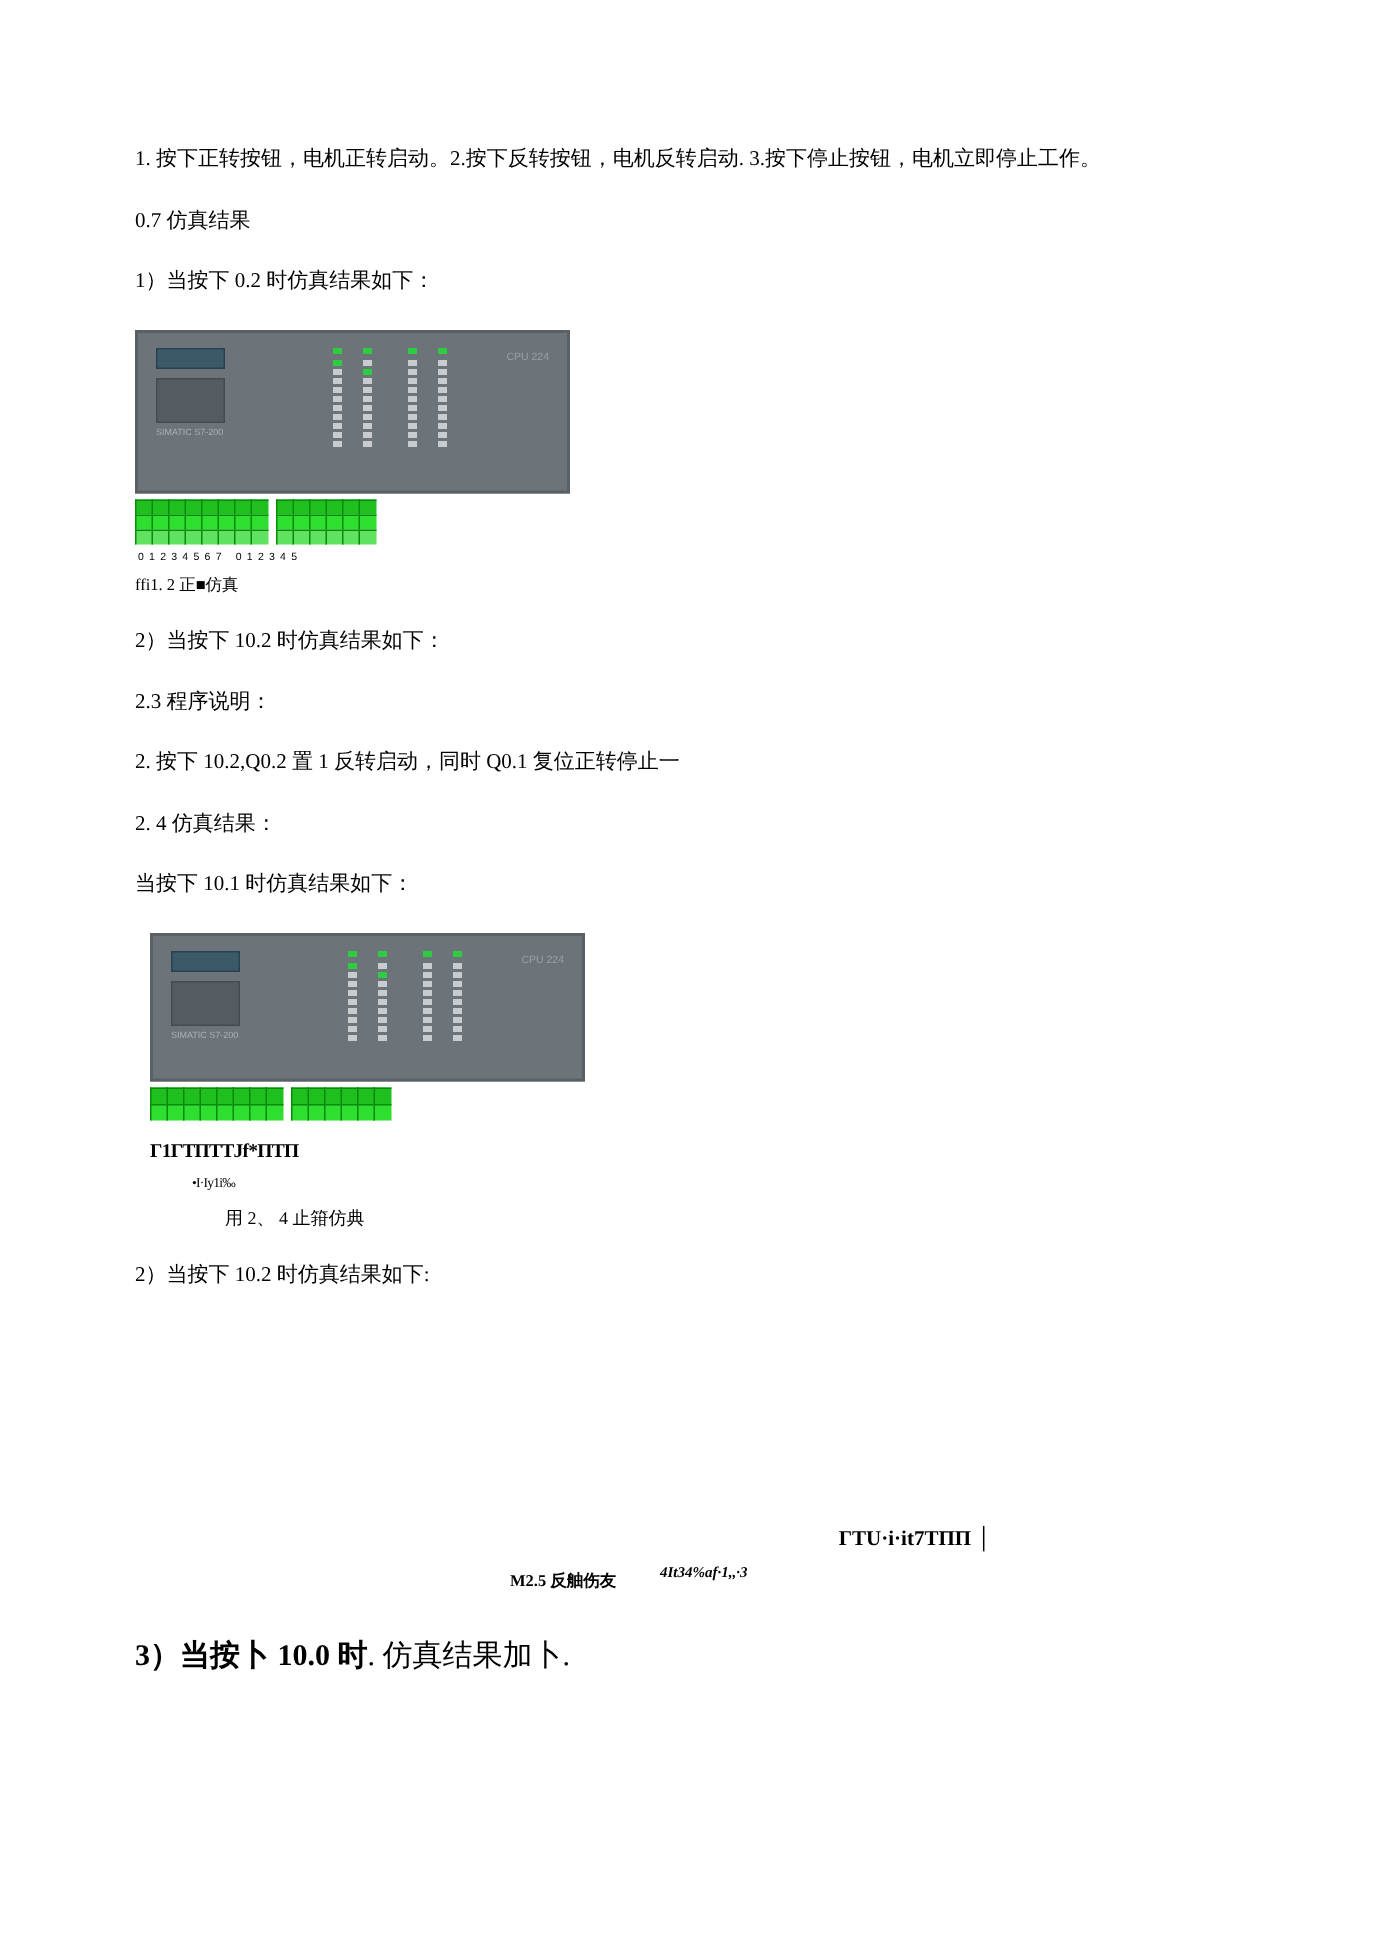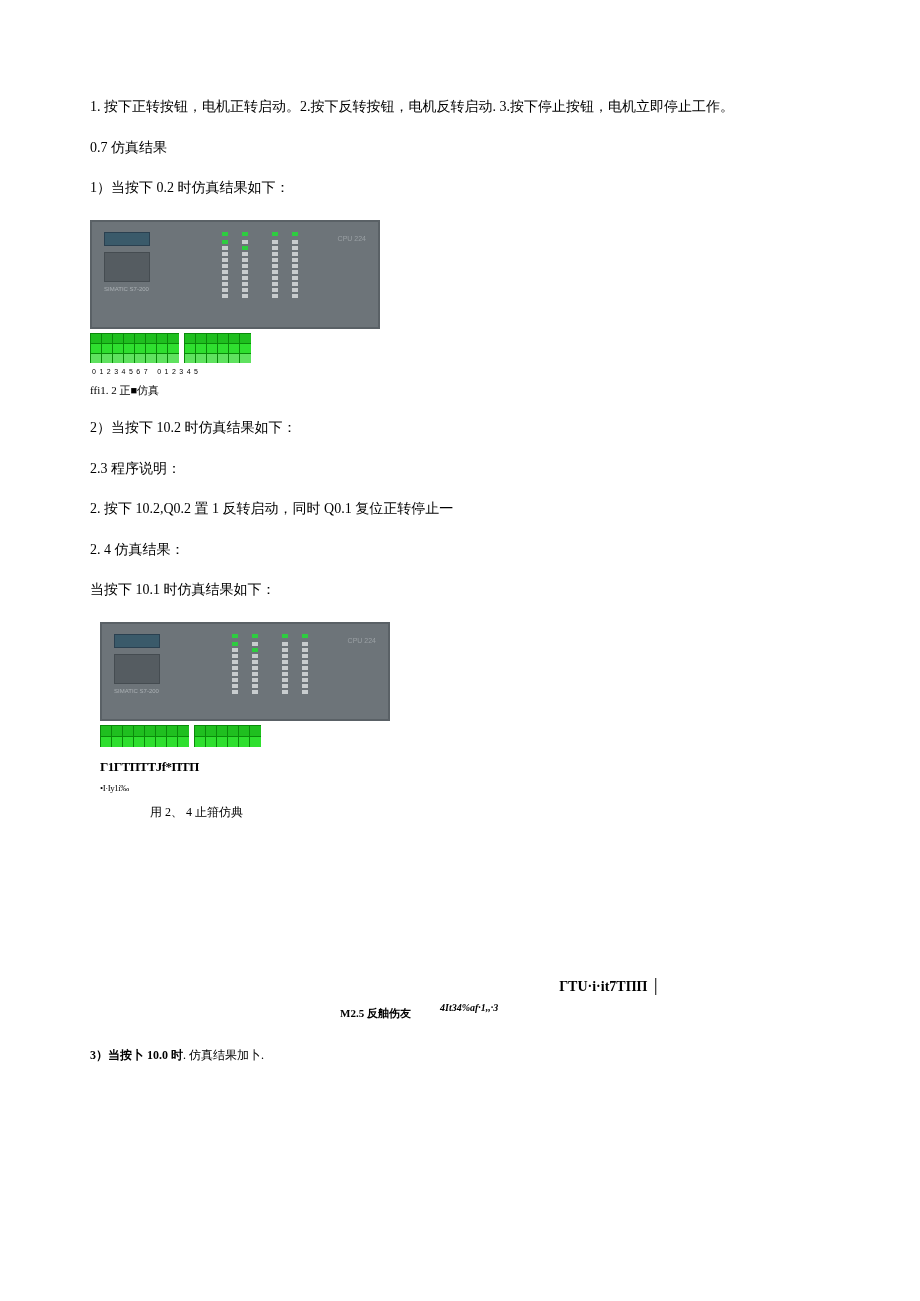--- a/index.html
+++ b/index.html
@@ -144,20 +144,21 @@
   .garbled-bold {
     font-family: "Times New Roman", serif;
     font-weight: bold;
     font-size: 13px;
     letter-spacing: -0.5px;
   }
   .garbled-tiny {
     font-family: "Times New Roman", serif;
     font-size: 9px;
     letter-spacing: -0.5px;
+    margin-left: 28px;
   }
   .bottom-block {
     margin-top: 150px;
     width: 100%;
   }
   .bottom-garbled1 {
     font-family: "Times New Roman", serif;
     font-weight: bold;
     font-size: 14px;
     margin-left: 300px;
@@ -170,21 +171,21 @@
     margin-left: 350px;
     margin-top: -2px;
     font-style: italic;
   }
   .bottom-caption {
     font-size: 11px;
     margin-left: 250px;
     margin-top: -14px;
   }
   .bold-line {
-    font-size: 12px;
+    font-size: 20px;
     margin-top: 20px;
   }
   .bold-line b {
     font-family: "Times New Roman", serif;
   }
 </style>
 </head>
 <body>
 
 <div class="page">
@@ -458,20 +459,21 @@
             <div class="screw"></div>
             <div class="screw2"></div>
           </div>
       </div>
     </div>
     <div class="garbled-bold">Г1ГТПТТJf*ПТП</div>
     <div class="garbled-tiny">•I·Iy1i‰</div>
     <div class="caption-center">用 2、 4 止箝仿典</div>
   </div>
 
+  <div class="para">2）当按下 10.2 时仿真结果如下:</div>
 
   <div class="bottom-block">
     <div class="bottom-garbled1">ГTU·i·it7ТПП │</div>
     <div class="bottom-garbled2">4It34%af·1,,·3</div>
     <div class="bottom-caption"><b>M2.5 反舳伤友</b></div>
   </div>
 
   <div class="bold-line">
     <b><span>3）当按卜 </span><span>10.0</span><span> 时</span></b><span>. 仿真结果加卜.</span>
   </div>

